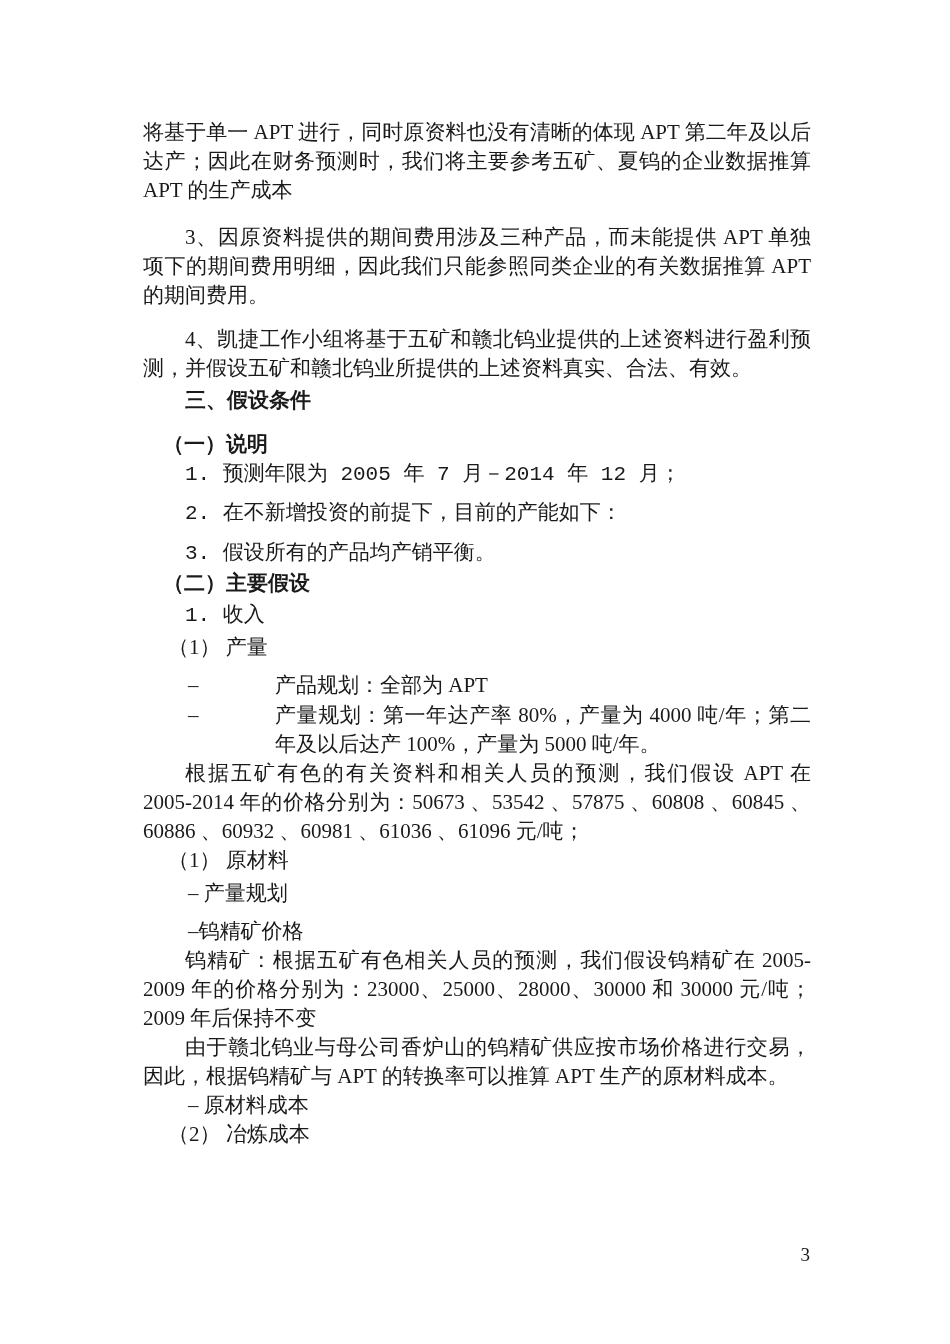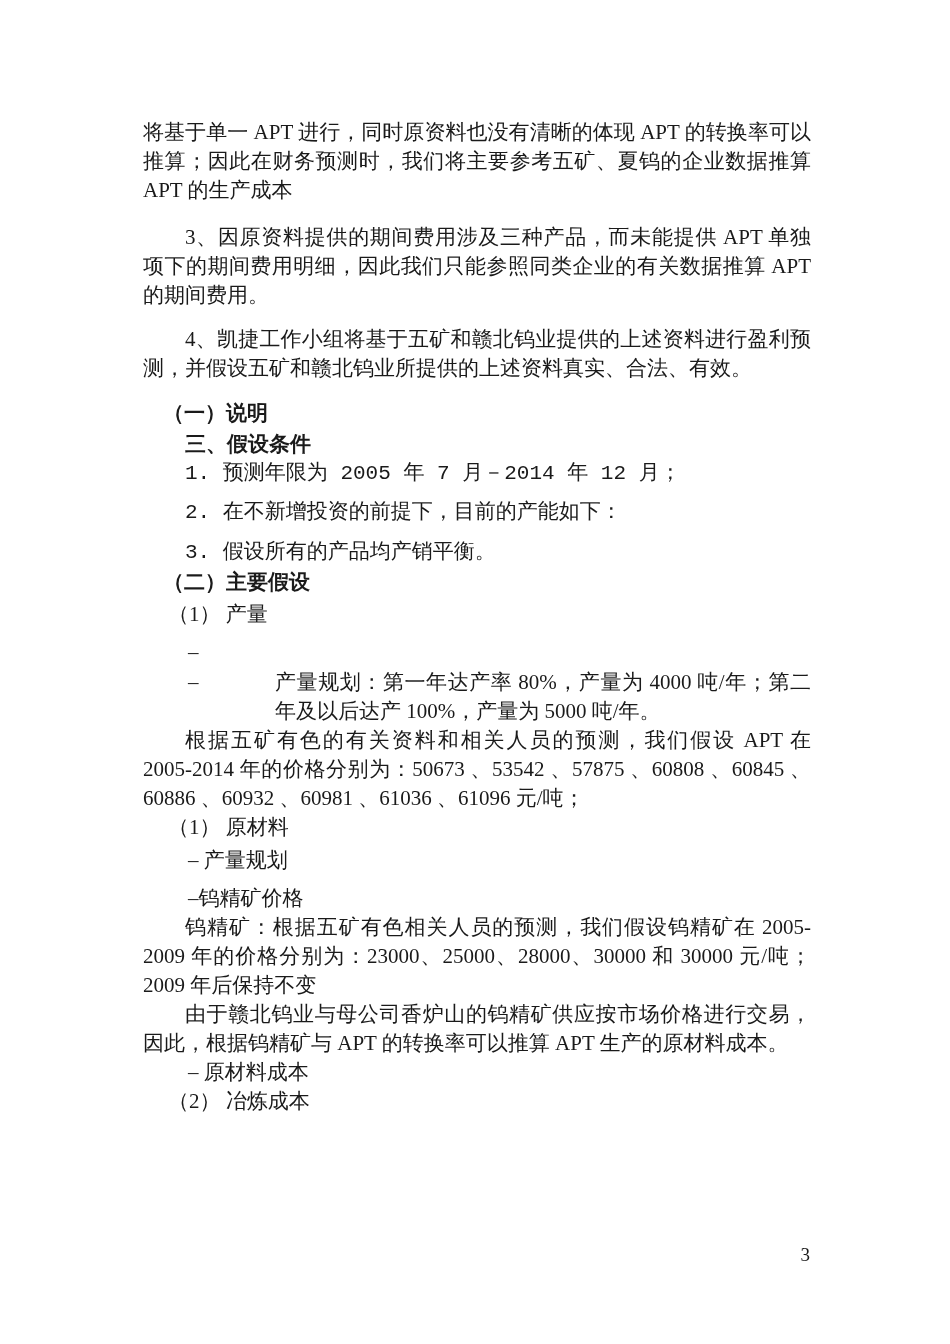--- a/index.html
+++ b/index.html
@@ -66,44 +66,46 @@
     font-size: 19px;
     line-height: 24px;
   }
 </style>
 </head>
 <body>
 
 <div class="page">
   <div class="content">
 
-    <p class="p mb18">将基于单一 APT 进行，同时原资料也没有清晰的体现 APT 的转换率可以推算；因此在财务预测时，我们将主要参考五矿、夏钨的企业数据推算 APT 的生产成本</p>
+    <p class="p mb18">将基于单一 APT 进行，同时原资料也没有清晰的体现 APT 第二年及以后达产；因此在财务预测时，我们将主要参考五矿、夏钨的企业数据推算 APT 的生产成本</p>
 
     <p class="p indent mb6">3、因原资料提供的期间费用涉及三种产品，而未能提供 APT 单独项下的期间费用明细，因此我们只能参照同类企业的有关数据推算 APT 的期间费用。</p>
 
     <p class="p indent mb2">4、凯捷工作小组将基于五矿和赣北钨业提供的上述资料进行盈利预测，并假设五矿和赣北钨业所提供的上述资料真实、合法、有效。</p>
 
+    <p class="heading h-sec mb1">三、假设条件</p>
+
     <p class="heading h-sub mb2">（一）说明</p>
-
-    <p class="heading h-sec mb1">三、假设条件</p>
 
     <p class="p item mb10">1.  预测年限为 2005 年 7 月－2014 年 12 月；</p>
 
     <p class="p item mb11">2.  在不新增投资的前提下，目前的产能如下：</p>
 
 
     <p class="p item mb0">3.  假设所有的产品均产销平衡。</p>
 
     <p class="heading h-sub mb4">（二）主要假设</p>
 
+    <p class="p item mb3">1.  收入</p>
 
     <p class="p sub mb9">（1）  产量</p>
 
     <div class="dash-row mb1">
       <span class="dash-marker">–</span>
+      <span class="dash-text">产品规划：全部为 APT</span>
     </div>
 
     <div class="dash-row mb0">
       <span class="dash-marker">–</span>
       <span class="dash-text">产量规划：第一年达产率 80%，产量为 4000 吨/年；第二年及以后达产 100%，产量为 5000 吨/年。</span>
     </div>
 
 
     <p class="p indent mb0">根据五矿有色的有关资料和相关人员的预测，我们假设 APT 在 2005-2014 年的价格分别为：50673 、53542 、57875 、60808 、60845 、60886 、60932 、60981 、61036 、61096 元/吨；</p>
 

